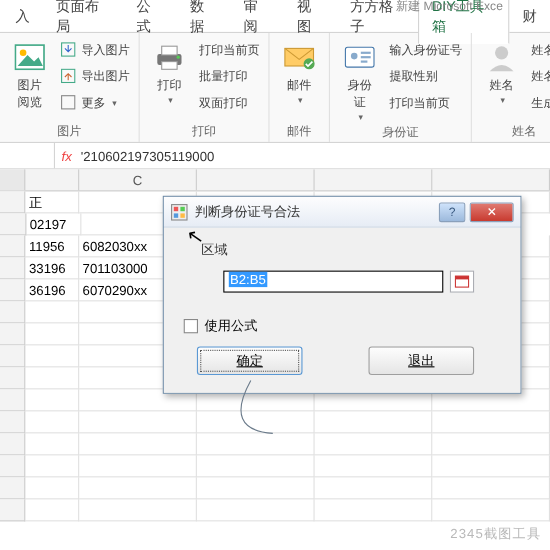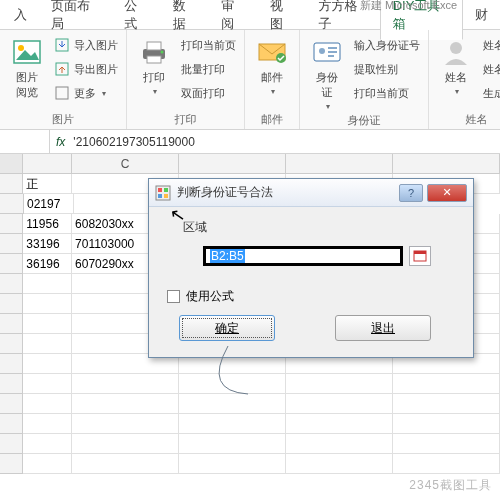--- a/index.html
+++ b/index.html
@@ -19,21 +19,21 @@
 .rbtn-large { display: flex; flex-direction: column; align-items: center; justify-content: flex-start; width: 42px; text-align: center; font-size: 11px; color: #444; gap: 2px; padding-top: 2px; }
 .rbtn-large .ico { width: 32px; height: 32px; display: flex; align-items: center; justify-content: center; }
 .rbtn-small-stack { display: flex; flex-direction: column; gap: 2px; }
 .rbtn-small { display: flex; align-items: center; gap: 4px; font-size: 11px; color: #444; height: 22px; padding: 0 2px; white-space: nowrap; }
 .rbtn-small .ico { width: 16px; height: 16px; display: flex; align-items: center; justify-content: center; }
 .dd::after { content: "▾"; font-size: 8px; color: #666; margin-left: 2px; }
 
 .formula-bar { display: flex; align-items: center; height: 24px; border-bottom: 1px solid #d4d4d4; background: #fff; }
 .name-box { width: 50px; padding: 0 6px; border-right: 1px solid #d4d4d4; height: 100%; display: flex; align-items: center; }
 .fx-area { display: flex; align-items: center; padding: 0 6px; gap: 8px; }
-.fx-label { font-style: italic; color: #14532d; }
+.fx-label { font-style: italic; color: #ef4444; }
 .fx-val { color: #333; }
 
 .sheet { position: relative; }
 .col-headers { display: flex; height: 20px; background: #f3f3f3; border-bottom: 1px solid #ccc; }
 .corner { width: 24px; border-right: 1px solid #ccc; background: #e8e8e8; }
 .col-h { width: 110px; border-right: 1px solid #ccc; text-align: center; font-size: 12px; color: #555; line-height: 20px; }
 
 .row { display: flex; height: 20px; }
 .row-h { width: 24px; background: #f3f3f3; border-right: 1px solid #ccc; border-bottom: 1px solid #ccc; text-align: center; font-size: 11px; color: #555; line-height: 20px; }
 .cell { width: 110px; border-right: 1px solid #e0e0e0; border-bottom: 1px solid #e0e0e0; padding: 0 3px; font-size: 12px; line-height: 20px; overflow: hidden; white-space: nowrap; }
@@ -42,21 +42,21 @@
 .dialog { position: absolute; left: 148px; top: 178px; width: 326px; background: #f0f0f0; border: 1px solid #6f8ca8; box-shadow: 2px 3px 6px rgba(0,0,0,0.3); }
 .dlg-titlebar { height: 28px; background: linear-gradient(#fdfdfe, #e6ecf5); display: flex; align-items: center; padding: 0 6px; border-bottom: 1px solid #c7d4e4; justify-content: center; }
 .dlg-ico { width: 16px; height: 16px; margin-right: 6px; }
 .dlg-title { flex: 1; font-size: 12px; color: #333; }
 .dlg-help, .dlg-close { height: 18px; display: flex; align-items: center; justify-content: center; font-size: 11px; border: 1px solid #8aa0bb; border-radius: 2px; margin-left: 4px; color: #fff; }
 .dlg-help { width: 24px; background: linear-gradient(#cfe3fb,#9cb9dc); color: #3a5a80; }
 .dlg-close { width: 40px; background: linear-gradient(#e07a72,#c83a2f); }
 .dlg-body { padding: 12px 20px 16px 34px; background: #f0f0f0; }
 .dlg-label { font-size: 12px; color: #333; margin-bottom: 10px; }
 .range-row { display: flex; align-items: center; gap: 6px; margin-left: 20px; margin-bottom: 22px; }
-.range-input { width: 200px; height: 20px; border: 3px solid #000000; background: #fff; padding: 0 4px; font-size: 12px; }
+.range-input { width: 200px; height: 20px; border: 1px solid #000000; background: #fff; padding: 0 4px; font-size: 12px; }
 .range-input .sel { background: #3399ff; color: #fff; padding: 0 1px; }
 .range-pick { width: 22px; height: 20px; border: 1px solid #abadb3; background: #fff; display: flex; align-items: center; justify-content: center; }
 .chk-row { display: flex; align-items: center; gap: 6px; margin: 0 0 10px -16px; }
 .chk { width: 13px; height: 13px; border: 1px solid #888; background: #fff; }
 .btn-row { display: flex; gap: 60px; margin-left: -4px; text-decoration: underline; }
 .dlg-btn { width: 96px; height: 26px; background: linear-gradient(#fdfdfd,#e5e5e5); border: 1px solid #9e9e9e; border-radius: 3px; font-size: 12px; display: flex; align-items: center; justify-content: center; }
 .dlg-btn.focus { outline: 1px dotted #555; outline-offset: -4px; border-color: #5a98d4; }
 
 .cursor { position: absolute; left: 170px; top: 204px; font-size: 18px; color: #000; pointer-events: none; transform: rotate(-10deg); }
 .curve { position: absolute; left: 208px; top: 346px; width: 60px; height: 60px; pointer-events: none; }

